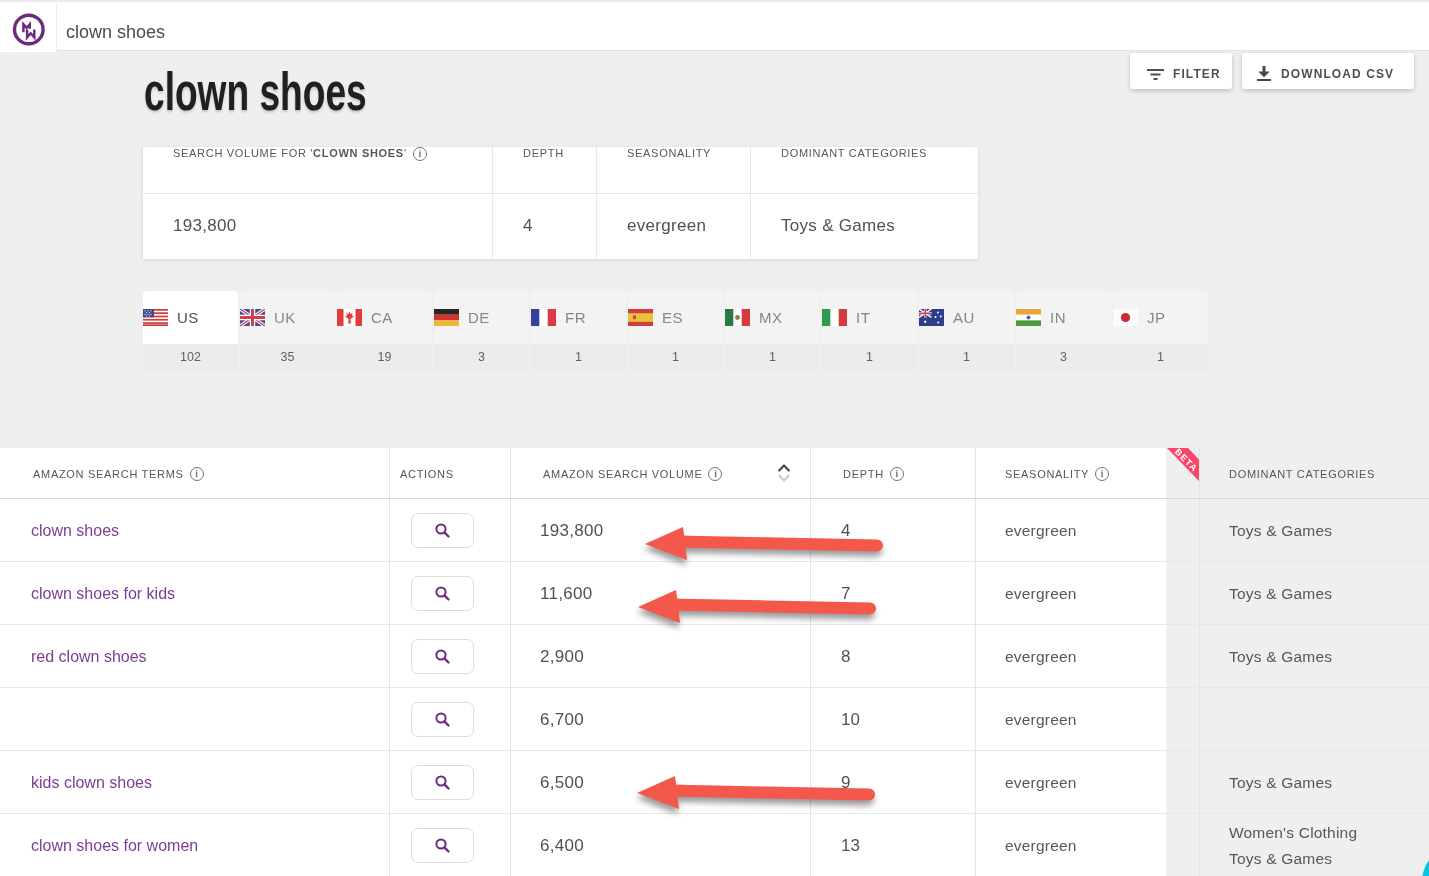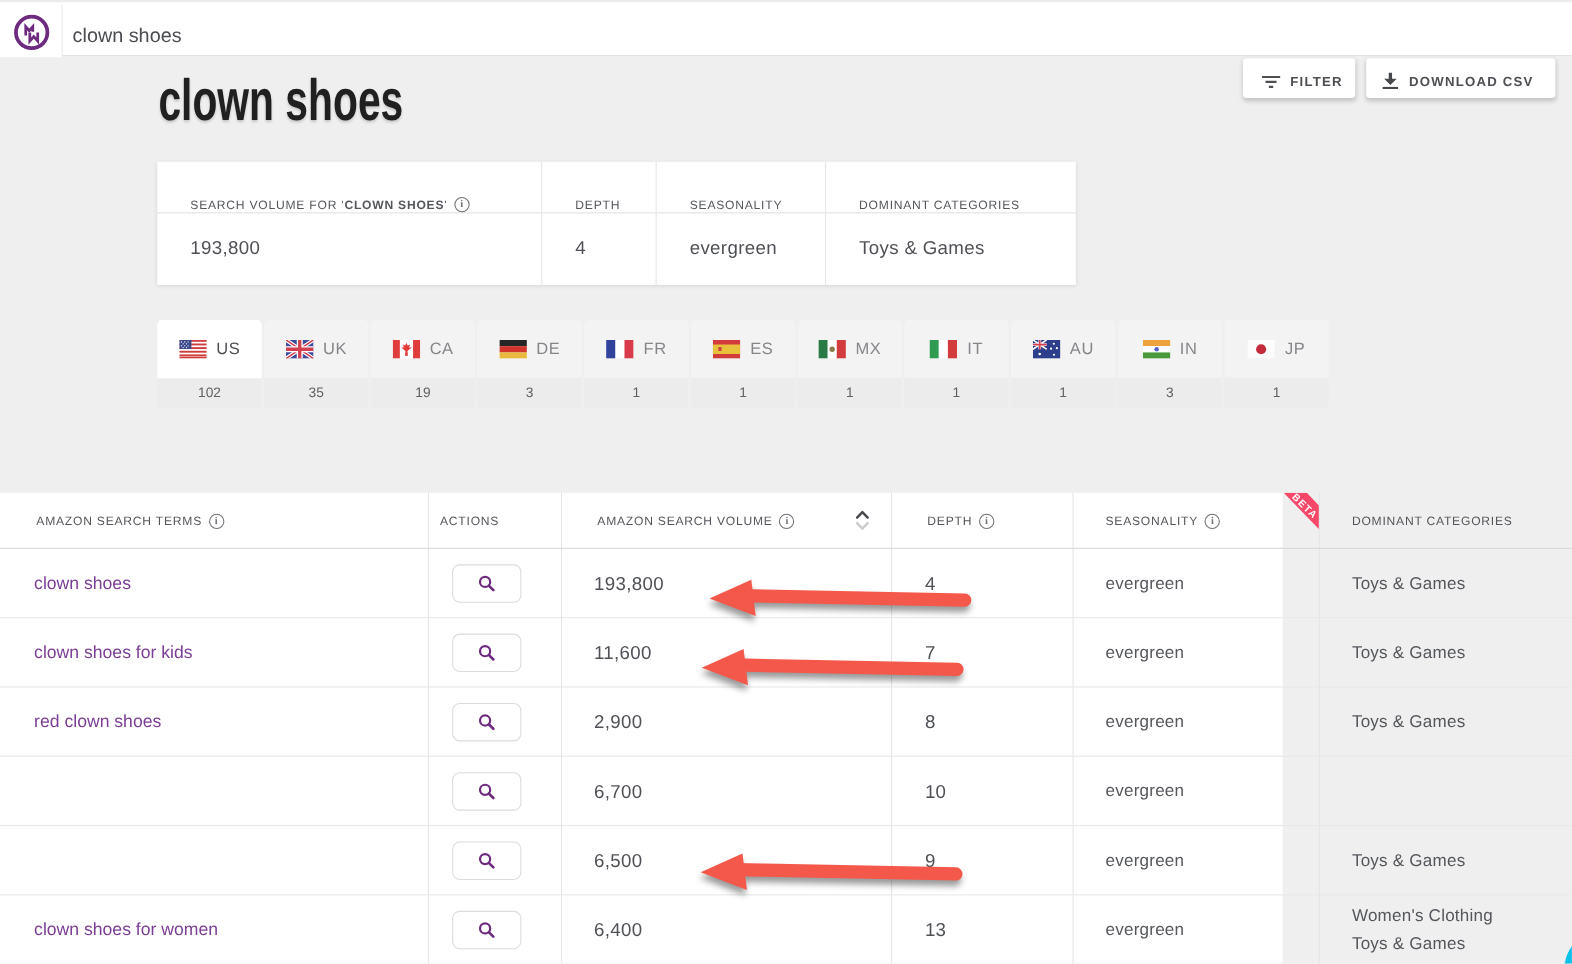--- a/index.html
+++ b/index.html
@@ -21,29 +21,29 @@
 .btn-dl svg { margin-top:-2px; }
 
 
 .title { position:absolute; left:144px; top:61px; font-size:53px; font-weight:bold; color:#202020; white-space:nowrap; transform:scaleX(0.70); transform-origin:0 0; letter-spacing:0px; text-shadow:0 2px 3px rgba(0,0,0,0.18); }
 
 
 .card { position:absolute; left:143px; top:147px; width:835px; height:112px; background:#fff; box-shadow:0 1px 4px rgba(0,0,0,0.10); display:flex; }
 .card .col { height:100%; border-right:1px solid #e7e7e7; }
 .card .col:last-child { border-right:none; }
 .card .c1 { width:350px; } .card .c2 { width:104px; } .card .c3 { width:154px; } .card .c4 { width:227px; }
-.card .hd { height:47px; border-bottom:1px solid #e2e2e2; display:flex; align-items:flex-end; padding-left:30px; font-size:11px; letter-spacing:0.7px; color:#55575c; white-space:nowrap; }
+.card .hd { height:47px; border-bottom:1px solid #e2e2e2; display:flex; align-items:flex-start; padding-left:30px; font-size:11px; letter-spacing:0.7px; color:#55575c; white-space:nowrap; }
 .card .vl { height:64px; display:flex; align-items:center; padding-left:30px; font-size:17px; color:#4f5156; letter-spacing:0.3px; }
 
 .info { display:inline-block; width:14px; height:14px; border:1.2px solid #707277; border-radius:50%; font-size:9.5px; line-height:12px; text-align:center; color:#707277; font-weight:bold; letter-spacing:0; margin-left:6px; font-family:"Liberation Serif",serif; flex:none; }
 
 
 .tabs { position:absolute; left:143px; top:291px; width:1067px; }
 .tabrow { display:flex; }
-.tab { width:95px; height:52px; margin-right:2px; background:#f3f3f3; border-radius:4px 4px 0 0; display:flex; align-items:center; justify-content:center; font-size:15px; color:#85868a; letter-spacing:0.5px; }
+.tab { width:95px; height:52px; margin-right:2px; background:#f3f3f3; border-radius:4px 4px 0 0; display:flex; align-items:center; font-size:15px; color:#85868a; letter-spacing:0.5px; }
 .tab.sel { background:#fff; height:53px; color:#4e4f53; }
 .tab svg, .tab .flg { margin-right:9px; flex:none; }
 .cntrow { display:flex; margin-top:0;align-items:center; }
 .cnt { width:95px; height:27px; margin-right:2px; background:#ececec; border-radius:0 0 3px 3px; text-align:center; line-height:27px; font-size:12.5px; color:#606164; }
 
 
 .table { position:absolute; left:0; top:448px; width:1166px; height:428px; background:#fff; }
 .vline { position:absolute; top:0; bottom:0; width:1px; background:#e5e5e5; }
 .thead { position:absolute; left:0; top:0; width:1429px; height:51px; border-bottom:1px solid #d8d8d8; }
 .th { position:absolute; top:0; height:51px; display:flex; align-items:center; font-size:11px; letter-spacing:0.7px; color:#55575c; white-space:nowrap; }
@@ -340,20 +340,21 @@
           </svg>
         </div>
     <div class="vol">6,700</div>
     <div class="dep">10</div>
     <div class="sea">evergreen</div>
     <div class="cat">
           <span style="line-height:26px"></span>
         </div>
   </div>
       <div class="row" style="top:303px">
+    <div class="kw">kids clown shoes</div>
     <div class="abtn">
           <svg width="17" height="17" viewBox="0 0 17 17">
             <circle cx="7" cy="7" r="4.6" fill="none" stroke="#6d2a7f" stroke-width="2"></circle>
             <line x1="10.4" y1="10.4" x2="14.5" y2="14.5" stroke="#6d2a7f" stroke-width="2.4" stroke-linecap="round"></line>
           </svg>
         </div>
     <div class="vol">6,500</div>
     <div class="dep">9</div>
     <div class="sea">evergreen</div>
     <div class="cat">

